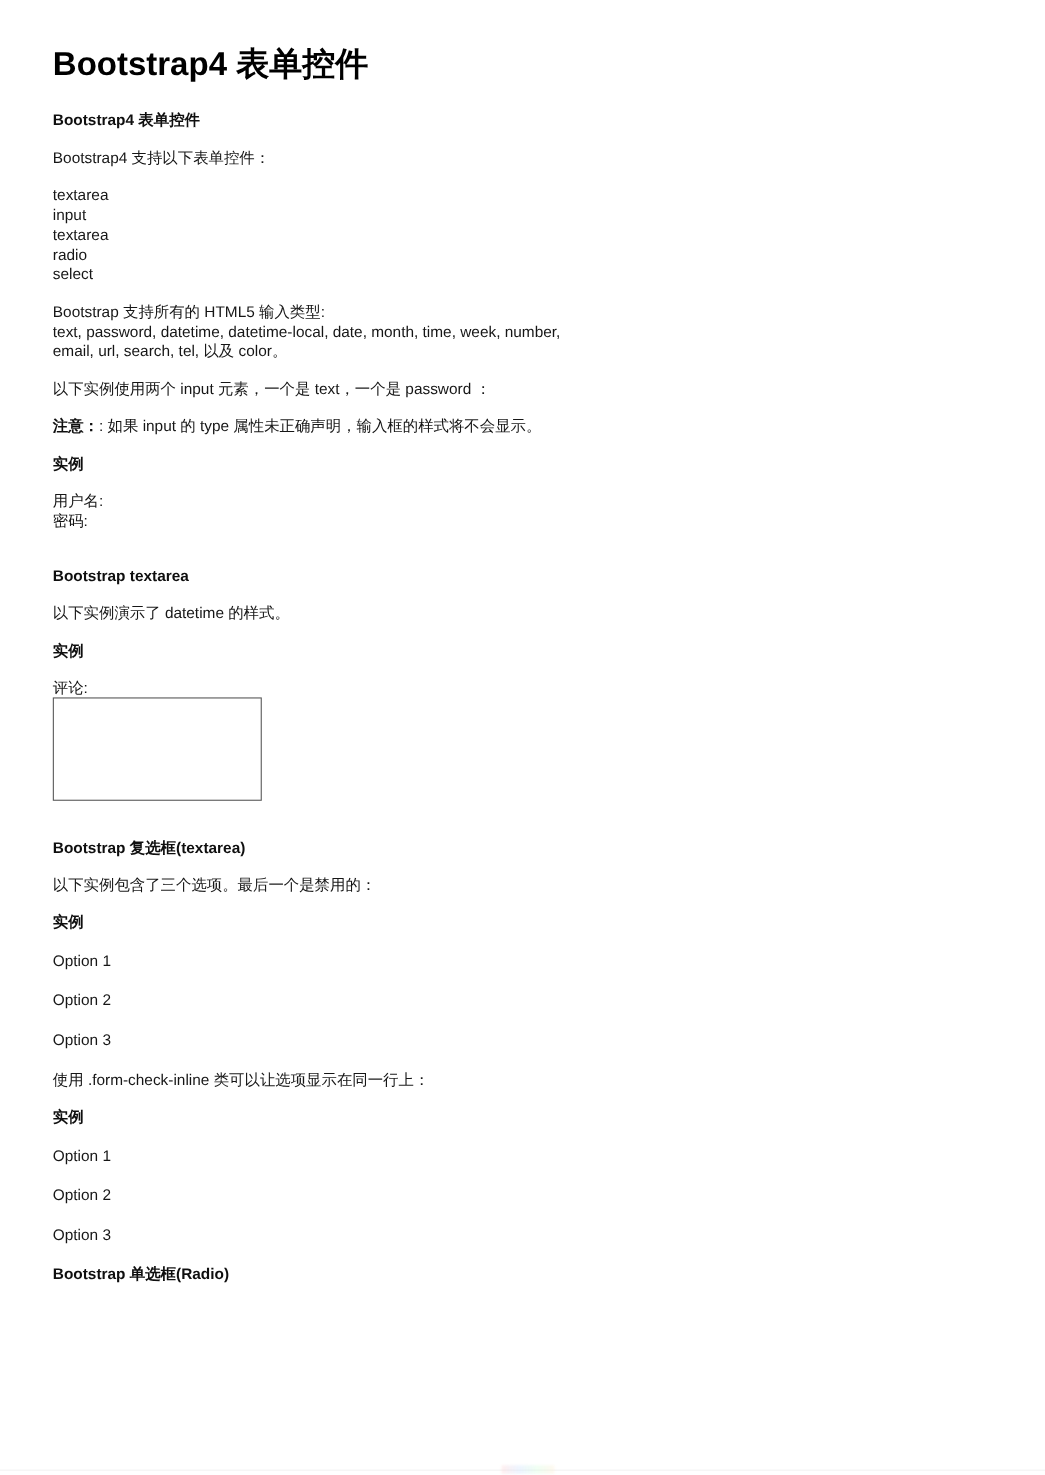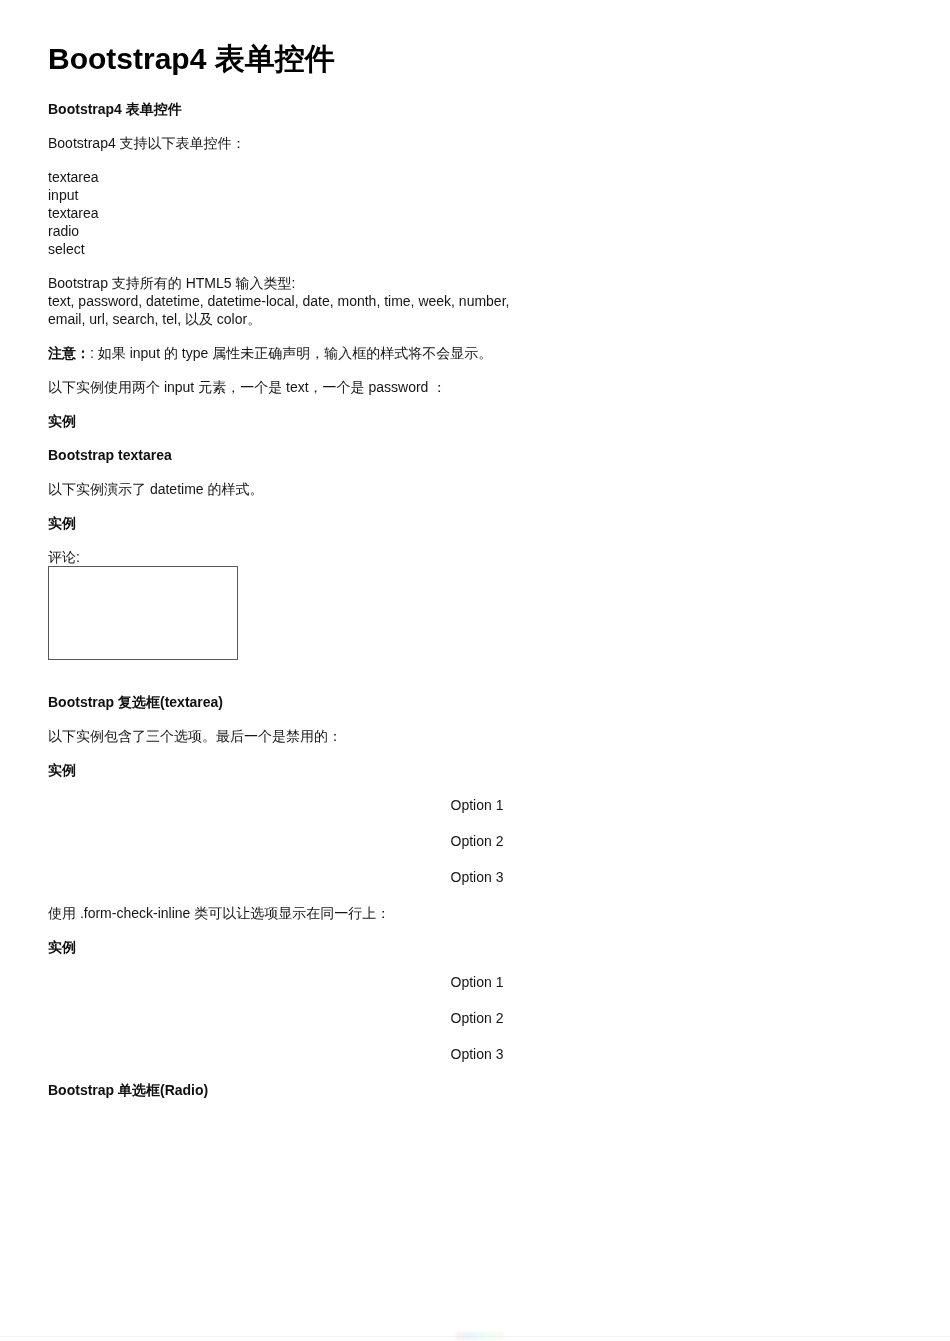--- a/index.html
+++ b/index.html
@@ -22,21 +22,21 @@
   .lines div { line-height: 18px; }
   .form-block { margin-bottom: 32px; }
   .comment-form { margin-bottom: 33px; }
   textarea.comment {
     display: block; width: 190px; height: 94px;
     border: 1px solid #595959; background: #fff;
     margin: 0; padding: 2px;
     font: inherit; color: inherit;
     resize: none; border-radius: 0; outline: none;
   }
-  .options { margin: 17px 0 0 0; text-align: center; }
+  .options { margin: 17px 0 0 0; }
   .option { line-height: 18px; margin-bottom: 18px; }
   .radio-heading { margin-top: 14px; }
   .bottom-line {
     position: absolute; left: 0; top: 1336px;
     width: 950px; height: 1px; background: #f3f3f3;
   }
   .artifact {
     position: absolute; left: 456px; top: 1332px;
     width: 48px; height: 8px;
     background: linear-gradient(90deg,
@@ -60,23 +60,27 @@
     <div>textarea</div>
     <div>radio</div>
     <div>select</div>
   </div>
 
   <div class="lines">
     <div>Bootstrap 支持所有的 HTML5 输入类型:</div>
     <div>text, password, datetime, datetime-local, date, month, time, week, number,</div>
     <div>email, url, search, tel, 以及 color。</div>
   </div>
+  <p>以下实例使用两个 input 元素，一个是 text，一个是 password ：</p>
   <p><span class="b">注意：</span><span>: 如果 input 的 type 属性未正确声明，输入框的样式将不会显示。</span></p>
-  <p>以下实例使用两个 input 元素，一个是 text，一个是 password ：</p>
   <p class="b">实例</p>
+  <div class="lines form-block">
+    <div>用户名:</div>
+    <div>密码:</div>
+  </div>
 
   <p class="b">Bootstrap textarea</p>
   <p>以下实例演示了 datetime 的样式。</p>
   <p class="b">实例</p>
   <div class="comment-form">
     <div>评论:</div>
     <textarea class="comment" style=""></textarea>
   </div>
 
   <p class="b">Bootstrap 复选框(textarea)</p>

